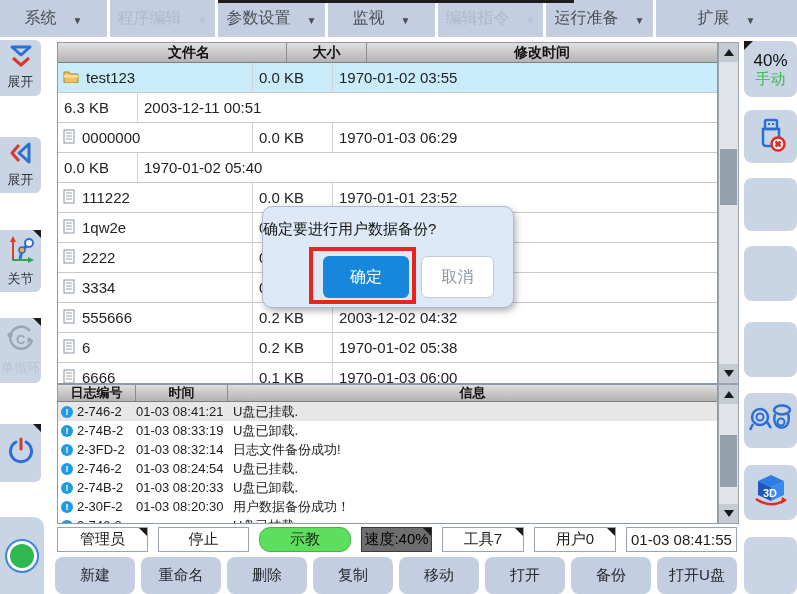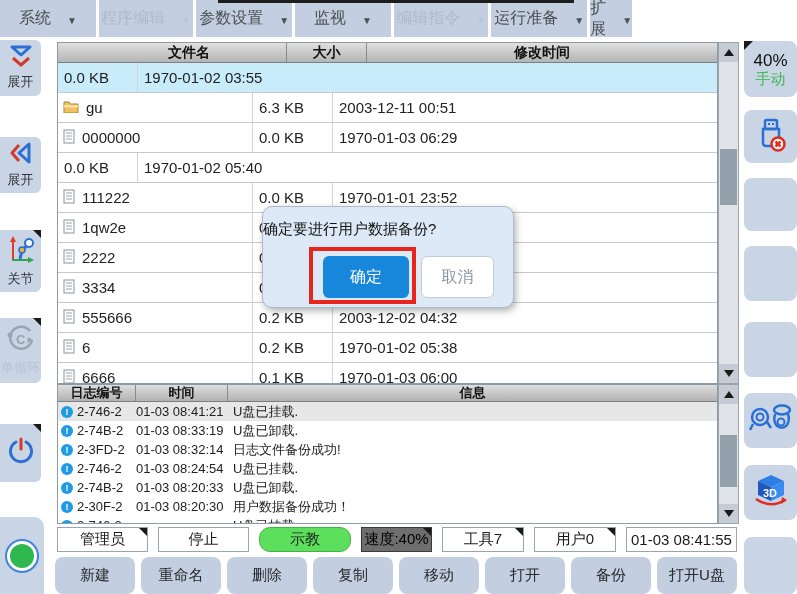--- a/index.html
+++ b/index.html
@@ -1,21 +1,21 @@
 <!DOCTYPE html>
 <html><head>
 <meta charset="utf-8">
 <style>
   * { margin:0; padding:0; box-sizing:border-box; }
   html,body { background:#fff; }
   #app { position:relative; width:797px; height:594px; background:#fff; overflow:hidden;
          font-family:"Liberation Sans","DejaVu Sans",sans-serif; color:#222; }
 
   
-  .menubar { position:absolute; left:0; top:0; width:632px; height:37px; display:flex; gap:3px; background:#fff; }
+  .menubar { position:absolute; left:0; top:0; width:797px; height:37px; display:flex; gap:3px; background:#fff; }
   .menu-item { background:#c3cfe0; height:37px; display:flex; align-items:center; justify-content:center;
                gap:16px; font-size:16px; color:#4a5056; cursor:default; }
   .menu-item .caret::after { content:"▼"; font-size:10px; color:#4a5056; }
   .menu-item.disabled { color:#aebacc; }
   .menu-item.disabled .caret::after { color:#b9c4d6; }
   .mi-0{width:107px;} .mi-1{width:105px;} .mi-2{width:107px;} .mi-3{width:107px;}
   .mi-4{width:105px;} .mi-5{width:107px;} .mi-6{flex:1;}
   .top-line { position:absolute; left:218px; top:0; width:356px; height:3px; background:#1c1c1c; z-index:6; }
 
   
@@ -197,31 +197,31 @@
   </div>
 
   <div class="ftable">
     <div class="fhead">
       <div class="fh-name">文件名</div>
       <div class="fh-size">大小</div>
       <div class="fh-time">修改时间</div>
     </div>
     <div id="file-rows">
         <div class="frow selected">
-          <div class="fc-size">0.0 KB</div>
-          <div class="fc-time">1970-01-02 03:55</div>
-        </div>
-        <div class="frow">
           <div class="fc-name">
             <span><svg width="16" height="13" viewBox="0 0 16 13">
                 <path d="M1 2 h5 l1.5 2 H15 v9 H1 Z" fill="#f2c15f" stroke="#a8862e" stroke-width="1"></path>
                 <rect x="1" y="5" width="14" height="2.5" fill="#f9dfa5"></rect>
               </svg></span>
-            <span>gu</span>
-          </div>
+            <span>test123</span>
+          </div>
+          <div class="fc-size">0.0 KB</div>
+          <div class="fc-time">1970-01-02 03:55</div>
+        </div>
+        <div class="frow">
           <div class="fc-size">6.3 KB</div>
           <div class="fc-time">2003-12-11 00:51</div>
         </div>
         <div class="frow">
           <div class="fc-name">
             <span><svg width="12" height="15" viewBox="0 0 12 15">
                 <rect x="1" y="1" width="10" height="13" fill="#fdfdfd" stroke="#8a94a0"></rect>
                 <line x1="3" y1="4" x2="9" y2="4" stroke="#9aa4ae"></line>
                 <line x1="3" y1="7" x2="9" y2="7" stroke="#9aa4ae"></line>
                 <line x1="3" y1="10" x2="9" y2="10" stroke="#9aa4ae"></line>

